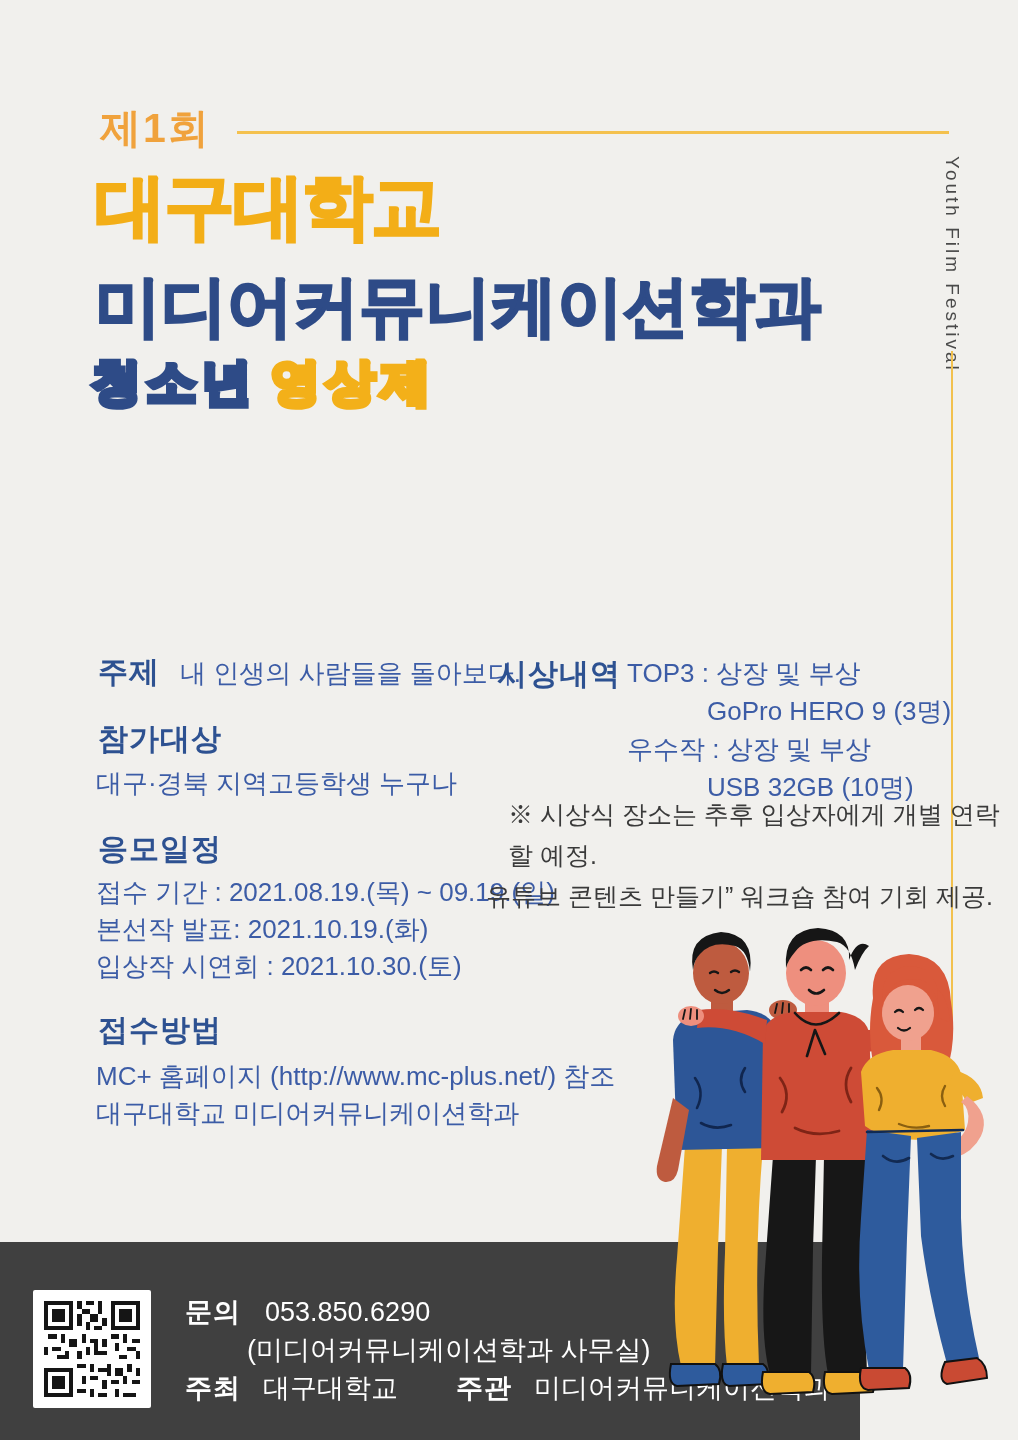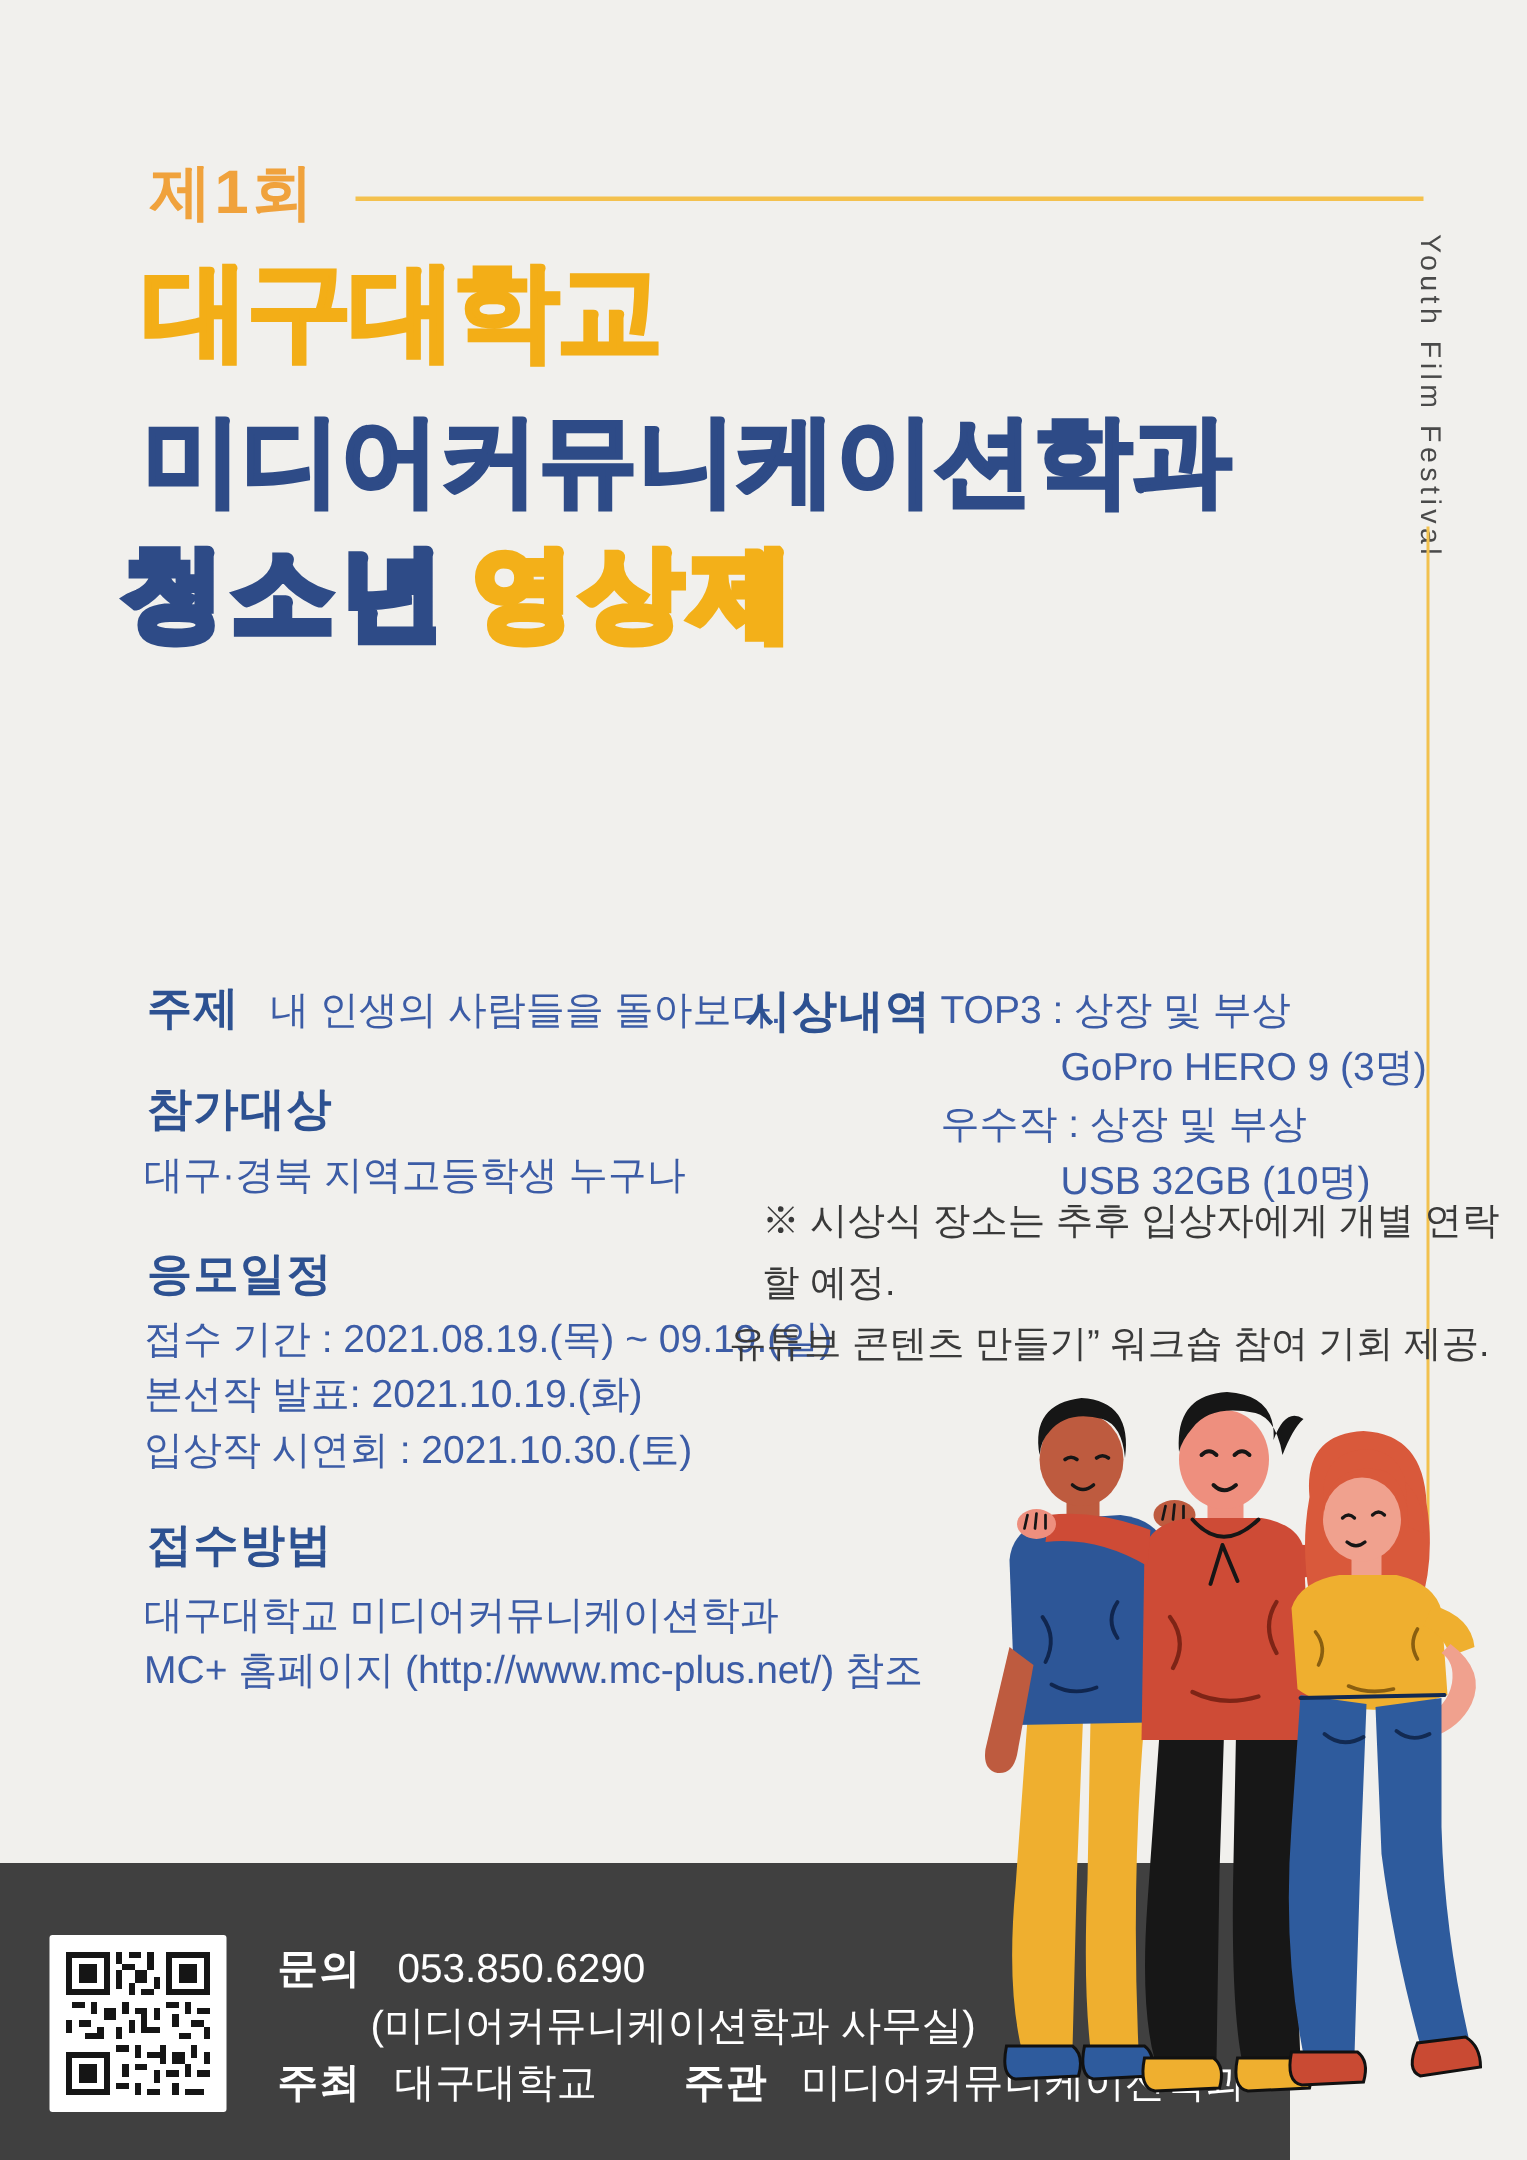--- a/index.html
+++ b/index.html
@@ -23,22 +23,22 @@
     position:absolute; left:95px; top:160px;
     font-size:71px; font-weight:800; color:#F3AE17;
     letter-spacing:-2px; -webkit-text-stroke:2.5px #F3AE17;
   }
   .title-dept{
     position:absolute; left:95px; top:262px;
     font-size:66px; font-weight:800; color:#2E4B87;
     letter-spacing:0px; -webkit-text-stroke:2.5px #2E4B87;
   }
   .title-youth{
-    position:absolute; left:82px; top:350px;
-    font-size:67px; font-weight:800; letter-spacing:6px; color:#FFFFFF;
+    position:absolute; left:92px; top:350px;
+    font-size:49px; font-weight:800; letter-spacing:6px; color:#FFFFFF;
   }
   .outline-navy{ -webkit-text-stroke:6px #2E4B87; color:#FDFDFD; }
   .outline-yellow{ -webkit-text-stroke:6px #F3B019; color:#FDFDFD; margin-left:14px; }
   .side-vertical{
     position:absolute; left:941px; top:156px;
     writing-mode:vertical-rl; text-orientation:mixed;
     font-size:19px; letter-spacing:3px; color:#4A4A4A;
   }
   .deco-vline{
     position:absolute; left:951px; top:351px; width:2px; height:676px;
@@ -103,22 +103,22 @@
 
   <div class="h-blue sec-schedule-h">응모일정</div>
   <div class="body-blue sec-schedule-b">
     <div>접수 기간 : 2021.08.19.(목) ~ 09.19.(일)</div>
     <div>본선작 발표: 2021.10.19.(화)</div>
     <div>입상작 시연회 : 2021.10.30.(토)</div>
   </div>
 
   <div class="h-blue sec-apply-h">접수방법</div>
   <div class="body-blue sec-apply-b">
+    <div>MC+ 홈페이지 (http://www.mc-plus.net/) 참조</div>
     <div>대구대학교 미디어커뮤니케이션학과</div>
-    <div>MC+ 홈페이지 (http://www.mc-plus.net/) 참조</div>
   </div>
 
   <div class="prize-block">
     <span class="h-blue">시상내역</span>
     <div class="body-blue prize-lines">
       <div>TOP3 : 상장 및 부상</div>
       <div class="prize-indent">GoPro HERO 9 (3명)</div>
       <div>우수작 : 상장 및 부상</div>
       <div class="prize-indent">USB 32GB (10명)</div>
     </div>

